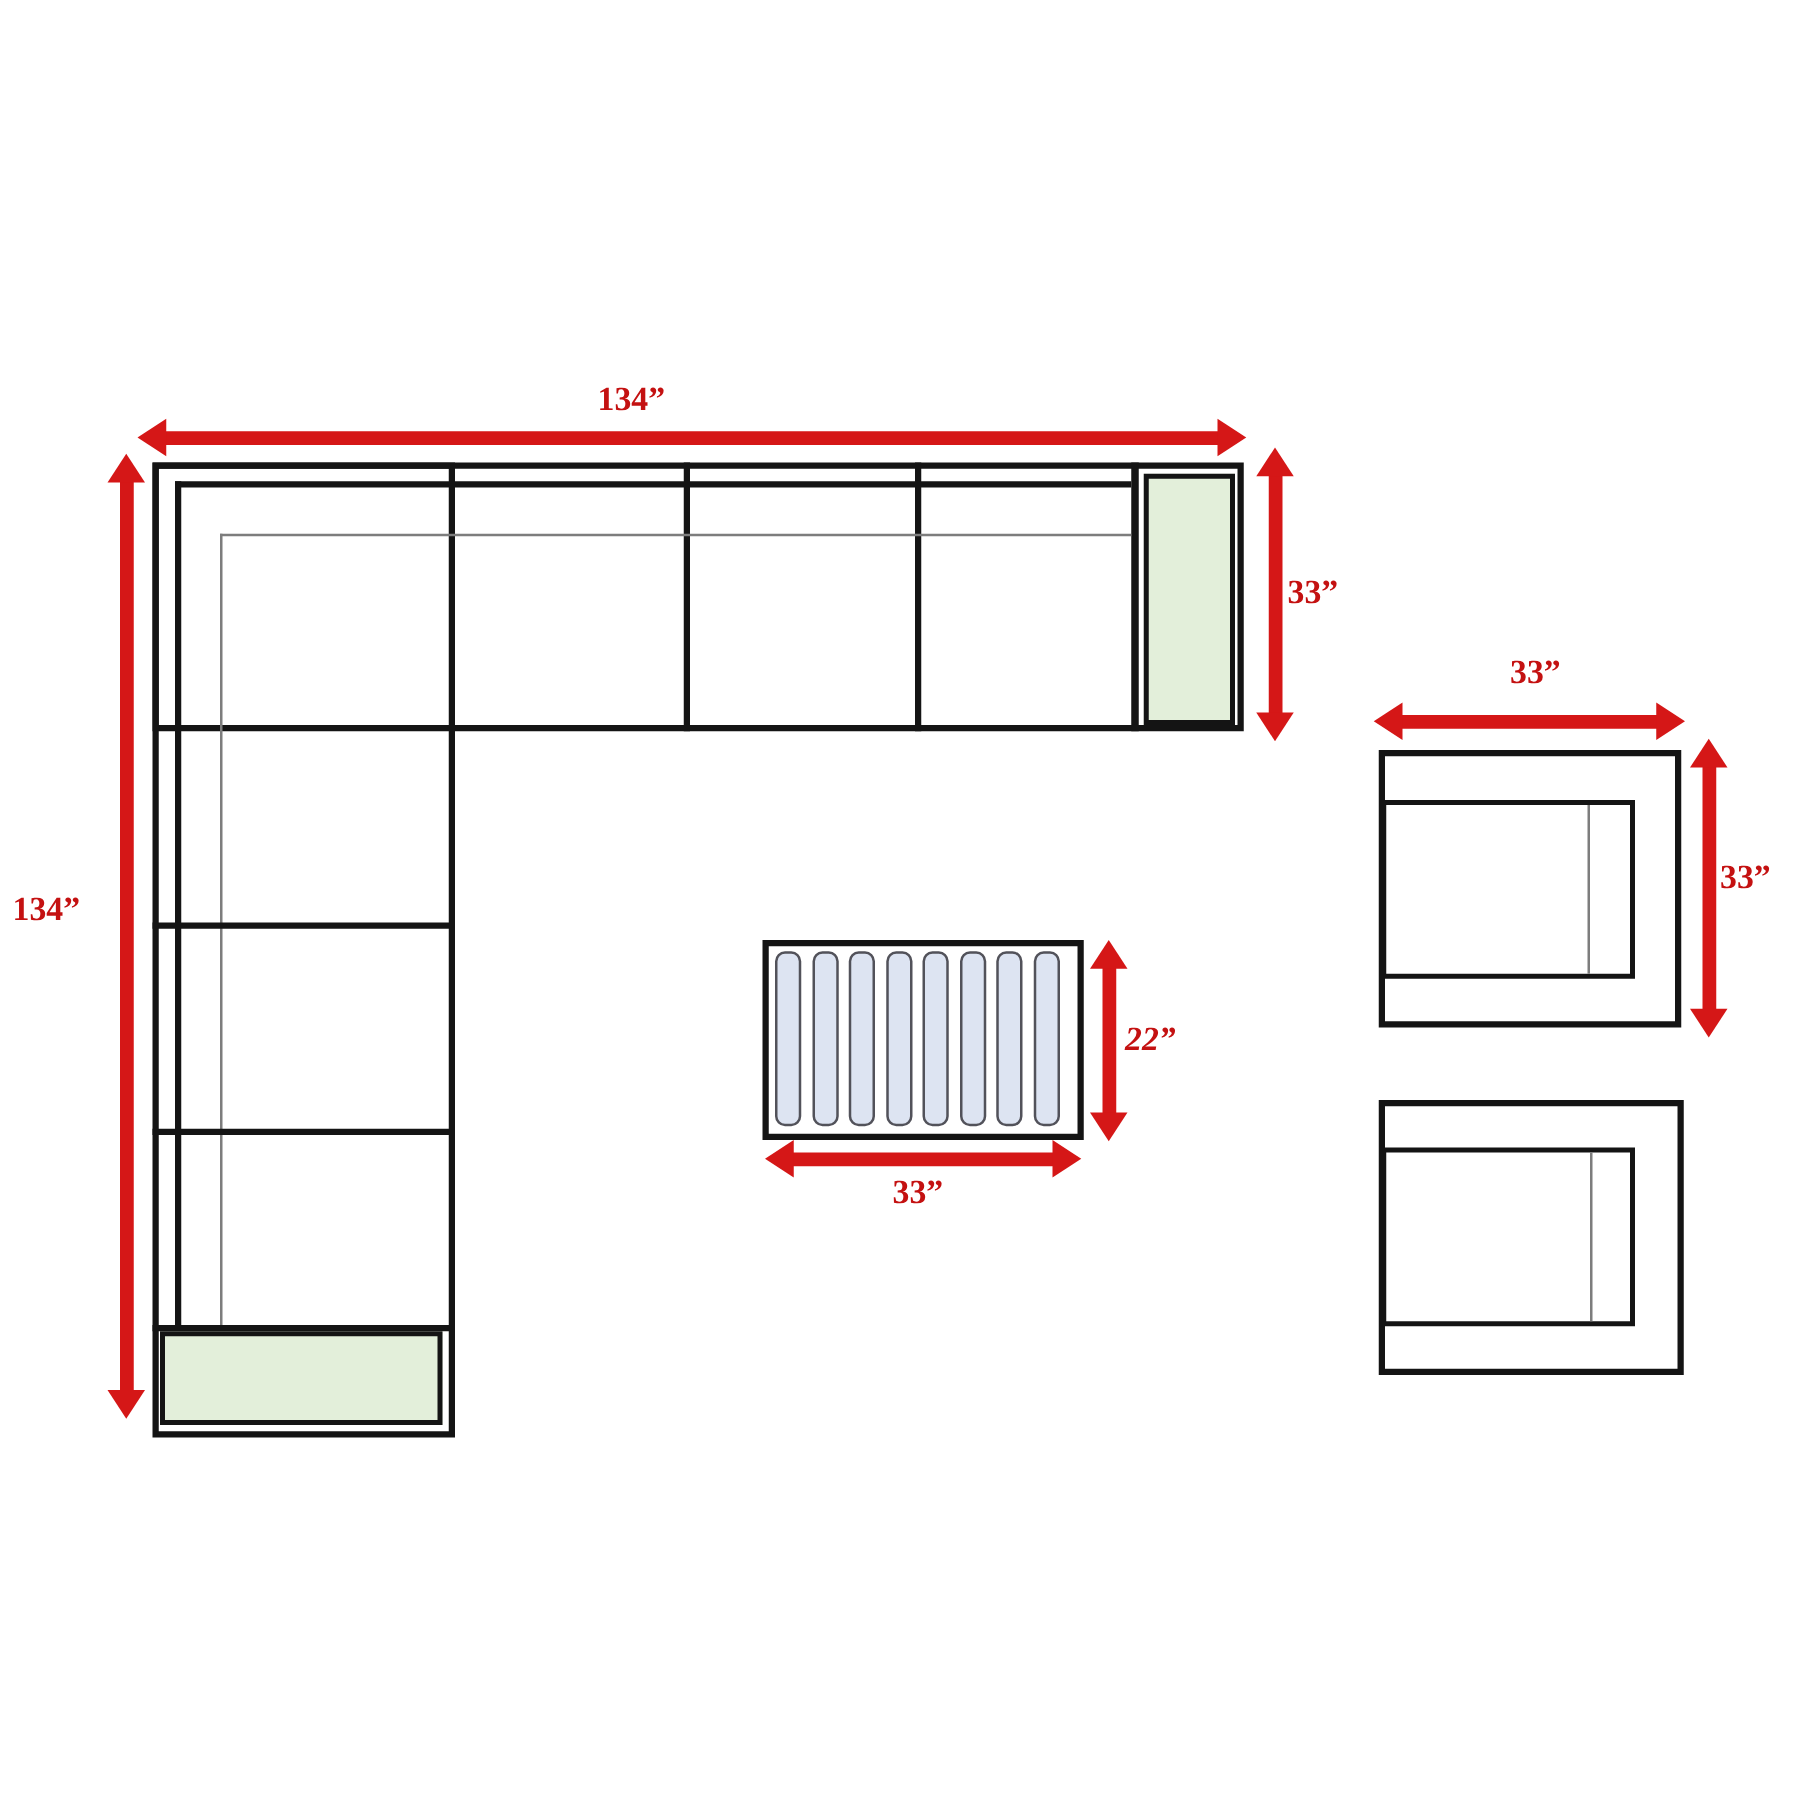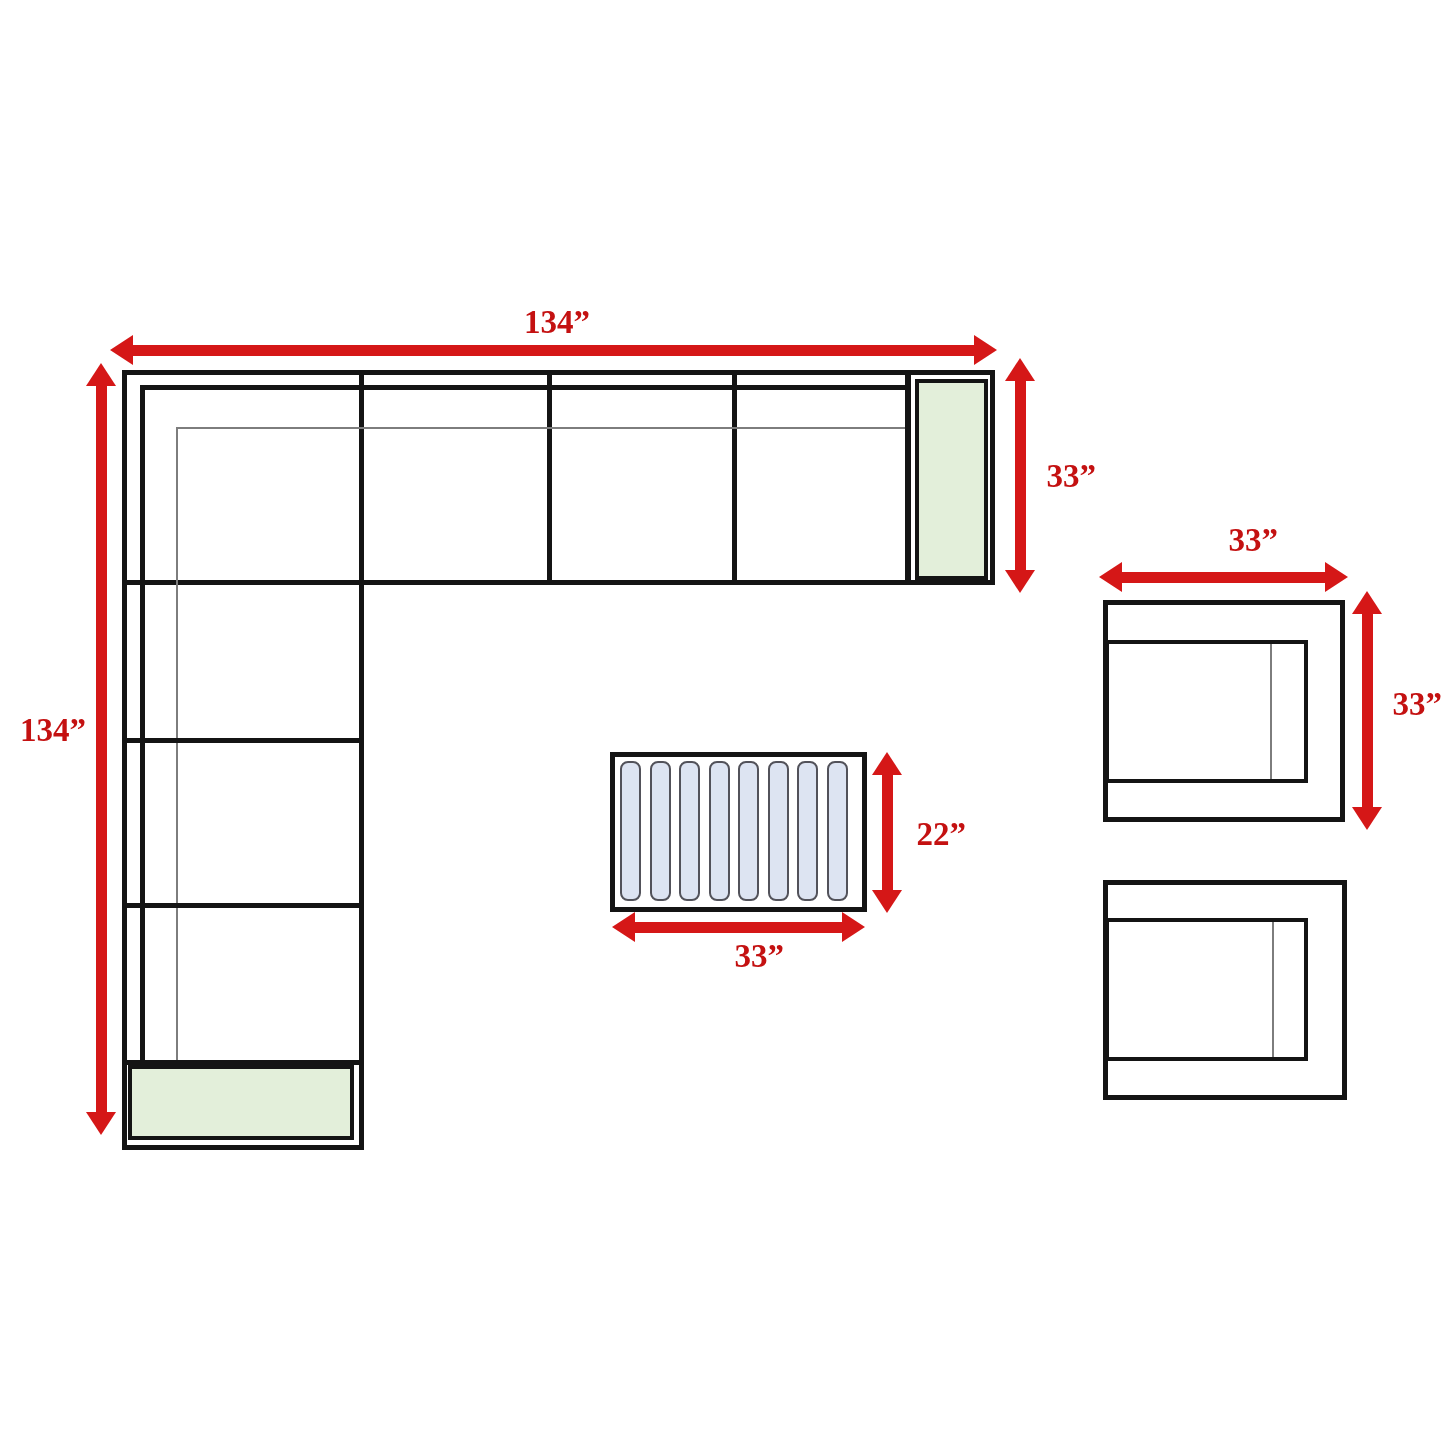--- a/index.html
+++ b/index.html
@@ -18,22 +18,22 @@
   .arr-h::before,.arr-h::after{content:"";position:absolute;top:50%;transform:translateY(-50%);
       border:15px solid transparent;}
   .arr-h::before{left:0;border-left:0;border-right:23px solid var(--arrow-red,#d51717);}
   .arr-h::after{right:0;border-right:0;border-left:23px solid var(--arrow-red,#d51717);}
   .arr-v{background:linear-gradient(var(--arrow-red,#d51717),var(--arrow-red,#d51717)) 50% 50%/11px calc(100% - 40px) no-repeat;}
   .arr-v::before,.arr-v::after{content:"";position:absolute;left:50%;transform:translateX(-50%);
       border:15px solid transparent;}
   .arr-v::before{top:0;border-top:0;border-bottom:23px solid var(--arrow-red,#d51717);}
   .arr-v::after{bottom:0;border-bottom:0;border-top:23px solid var(--arrow-red,#d51717);}
   
-  .dim{position:absolute;color:var(--label-red,#c41111);font-weight:bold;font-size:33px;line-height:1;
-       text-align:right;letter-spacing:0px;}
+  .dim{position:absolute;color:var(--label-red,#c41111);font-weight:bold;font-size:27px;line-height:1;
+       text-align:left;letter-spacing:0px;}
   
   .slats{position:absolute;display:flex;justify-content:space-between;align-items:stretch;}
   .slat{width:21px;box-sizing:border-box;background:var(--slat-blue,#dde4f2);
         border:2px solid var(--slat-border,#52525a);border-radius:8px;}
 </style>
 </head>
 <body>
 
 <div id="canvas">
 
@@ -92,16 +92,16 @@
   <div class="arr arr-h" style="left:1099px;top:563px;width:249px;height:28px;"></div>
   <div class="arr arr-v" style="left:1353px;top:591px;width:28px;height:239px;"></div>
   <div class="arr arr-v" style="left:873px;top:752px;width:28px;height:161px;"></div>
   <div class="arr arr-h" style="left:612px;top:913px;width:253px;height:28px;"></div>
 
   <div class="dim" style="left:478px;top:306px;width:112px;">134”</div>
   <div class="dim" style="left:10px;top:714px;width:76px;">134”</div>
   <div class="dim" style="left:1030px;top:460px;width:66px;">33”</div>
   <div class="dim" style="left:1208px;top:524px;width:70px;">33”</div>
   <div class="dim" style="left:1376px;top:688px;width:66px;">33”</div>
-  <div class="dim" style="left:900px;top:818px;width:66px;">22”</div>
+  <div class="dim" style="left:900px;top:818px;width:66px;font-style:italic;">22”</div>
   <div class="dim" style="left:714px;top:940px;width:70px;">33”</div>
 
 </div>
 
 </body></html>

